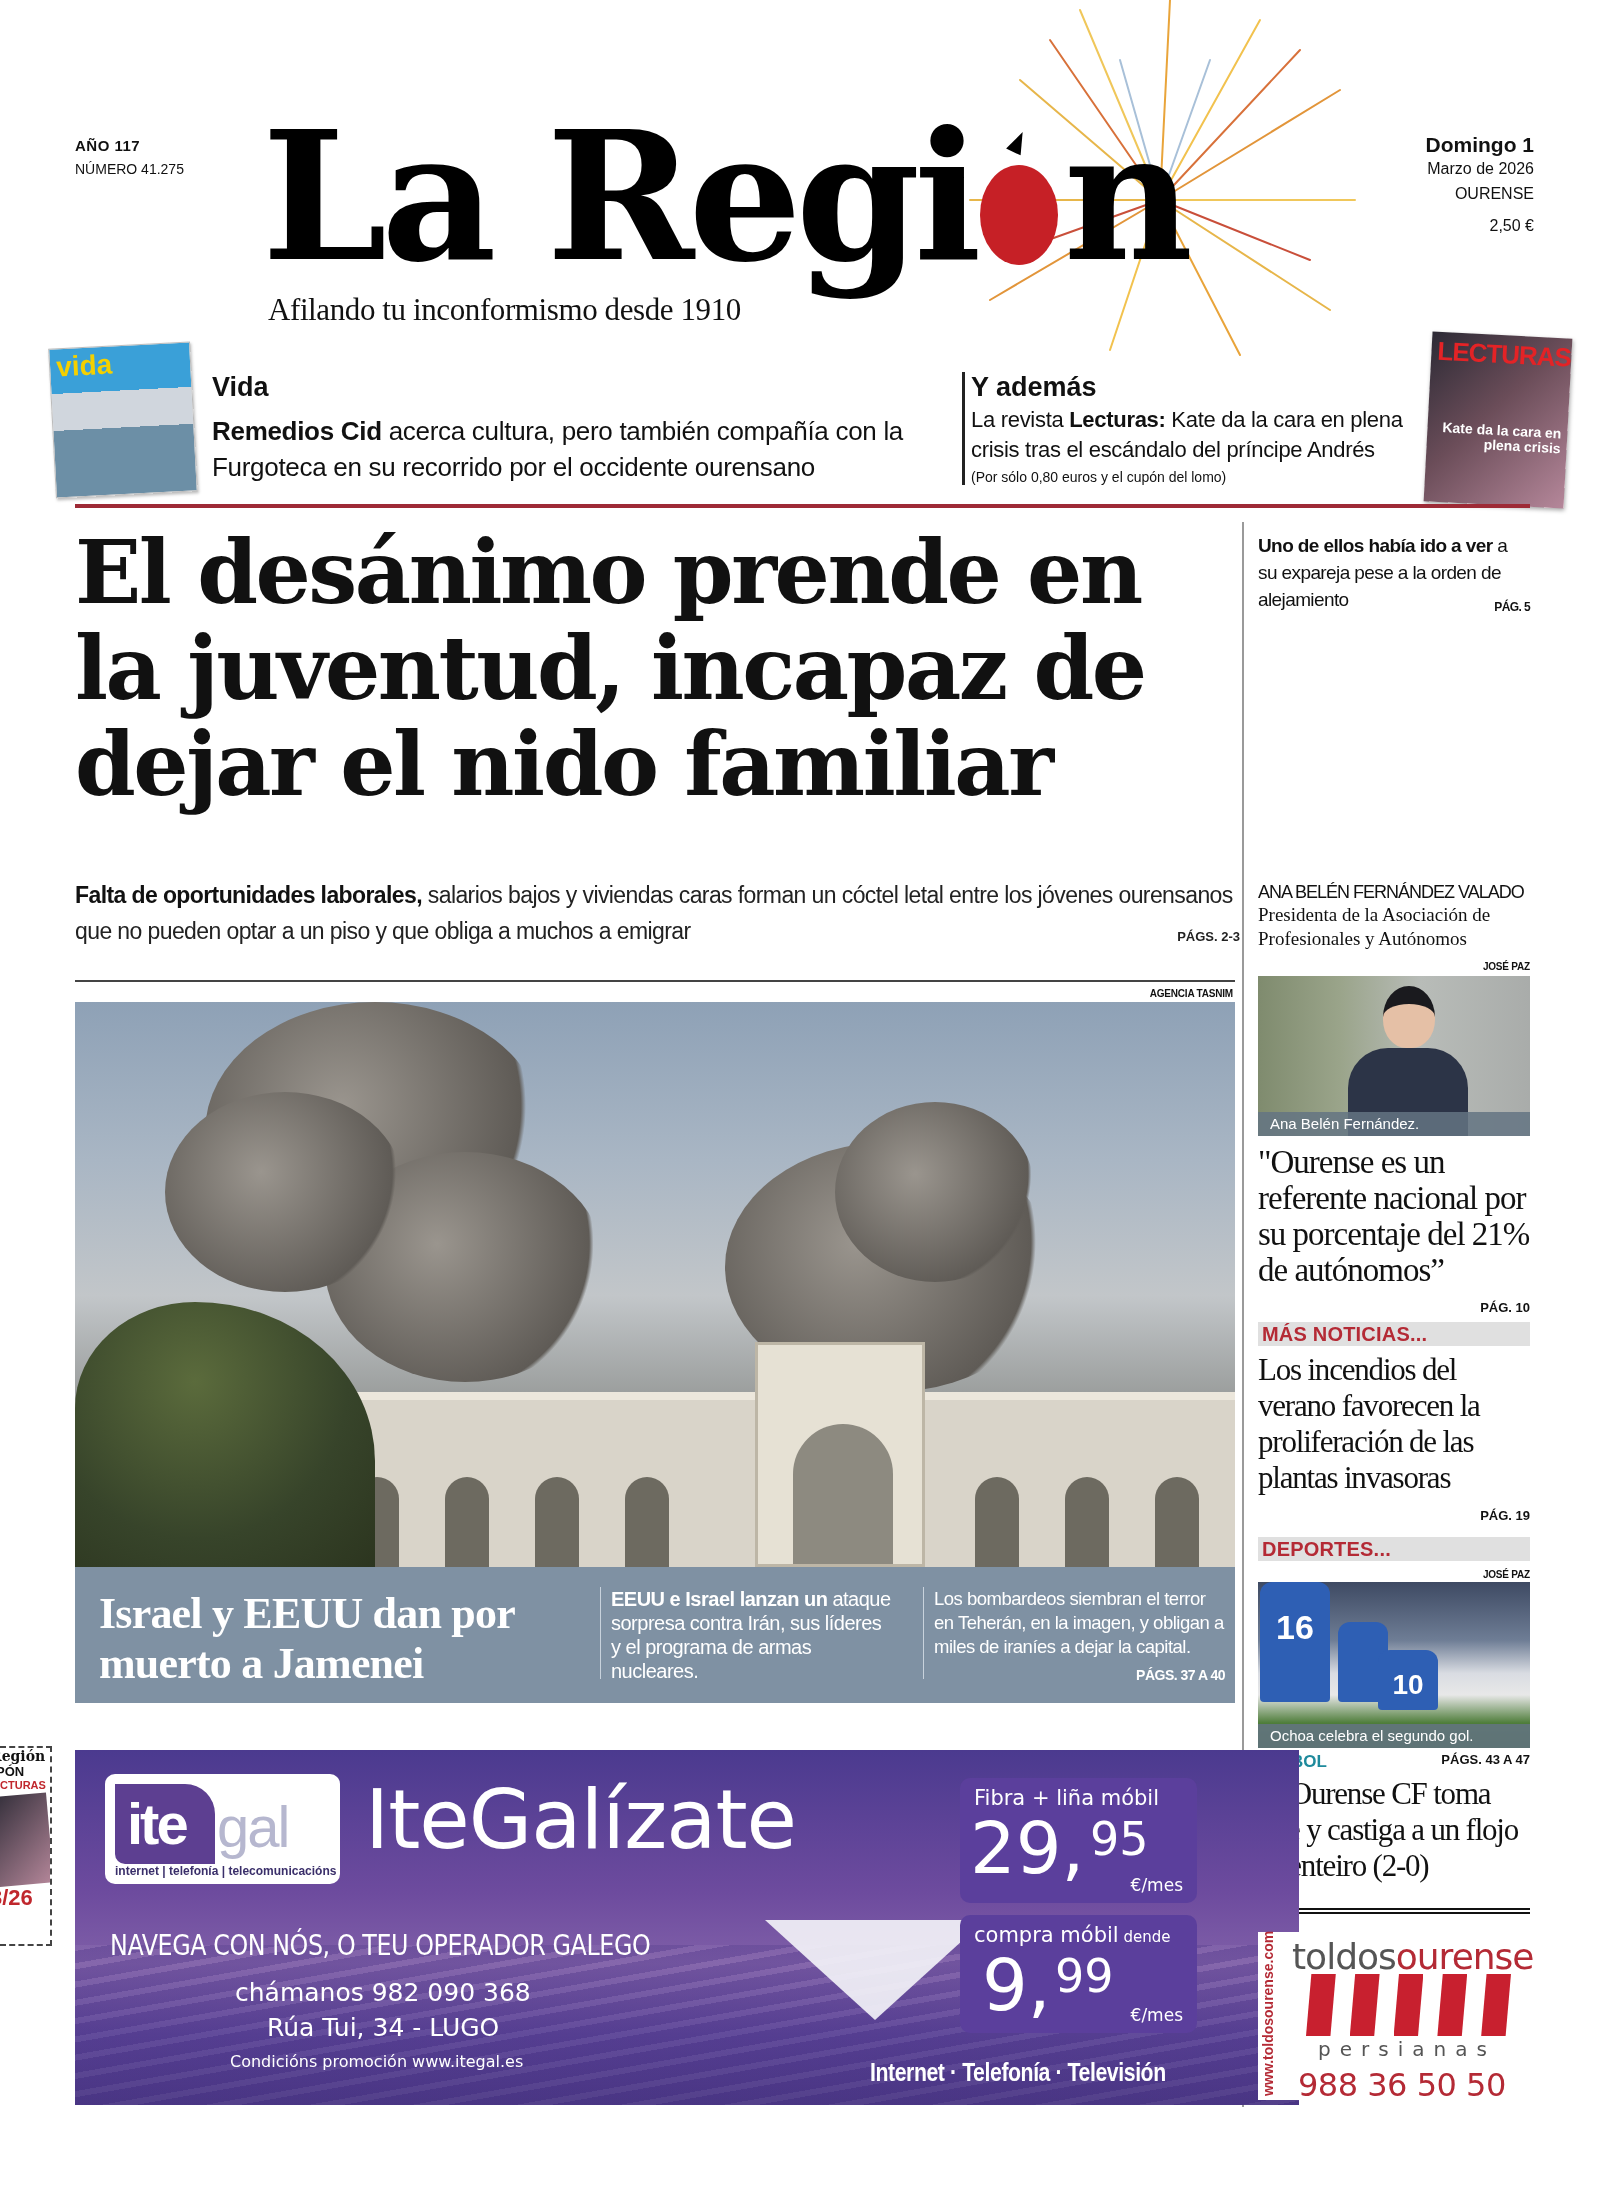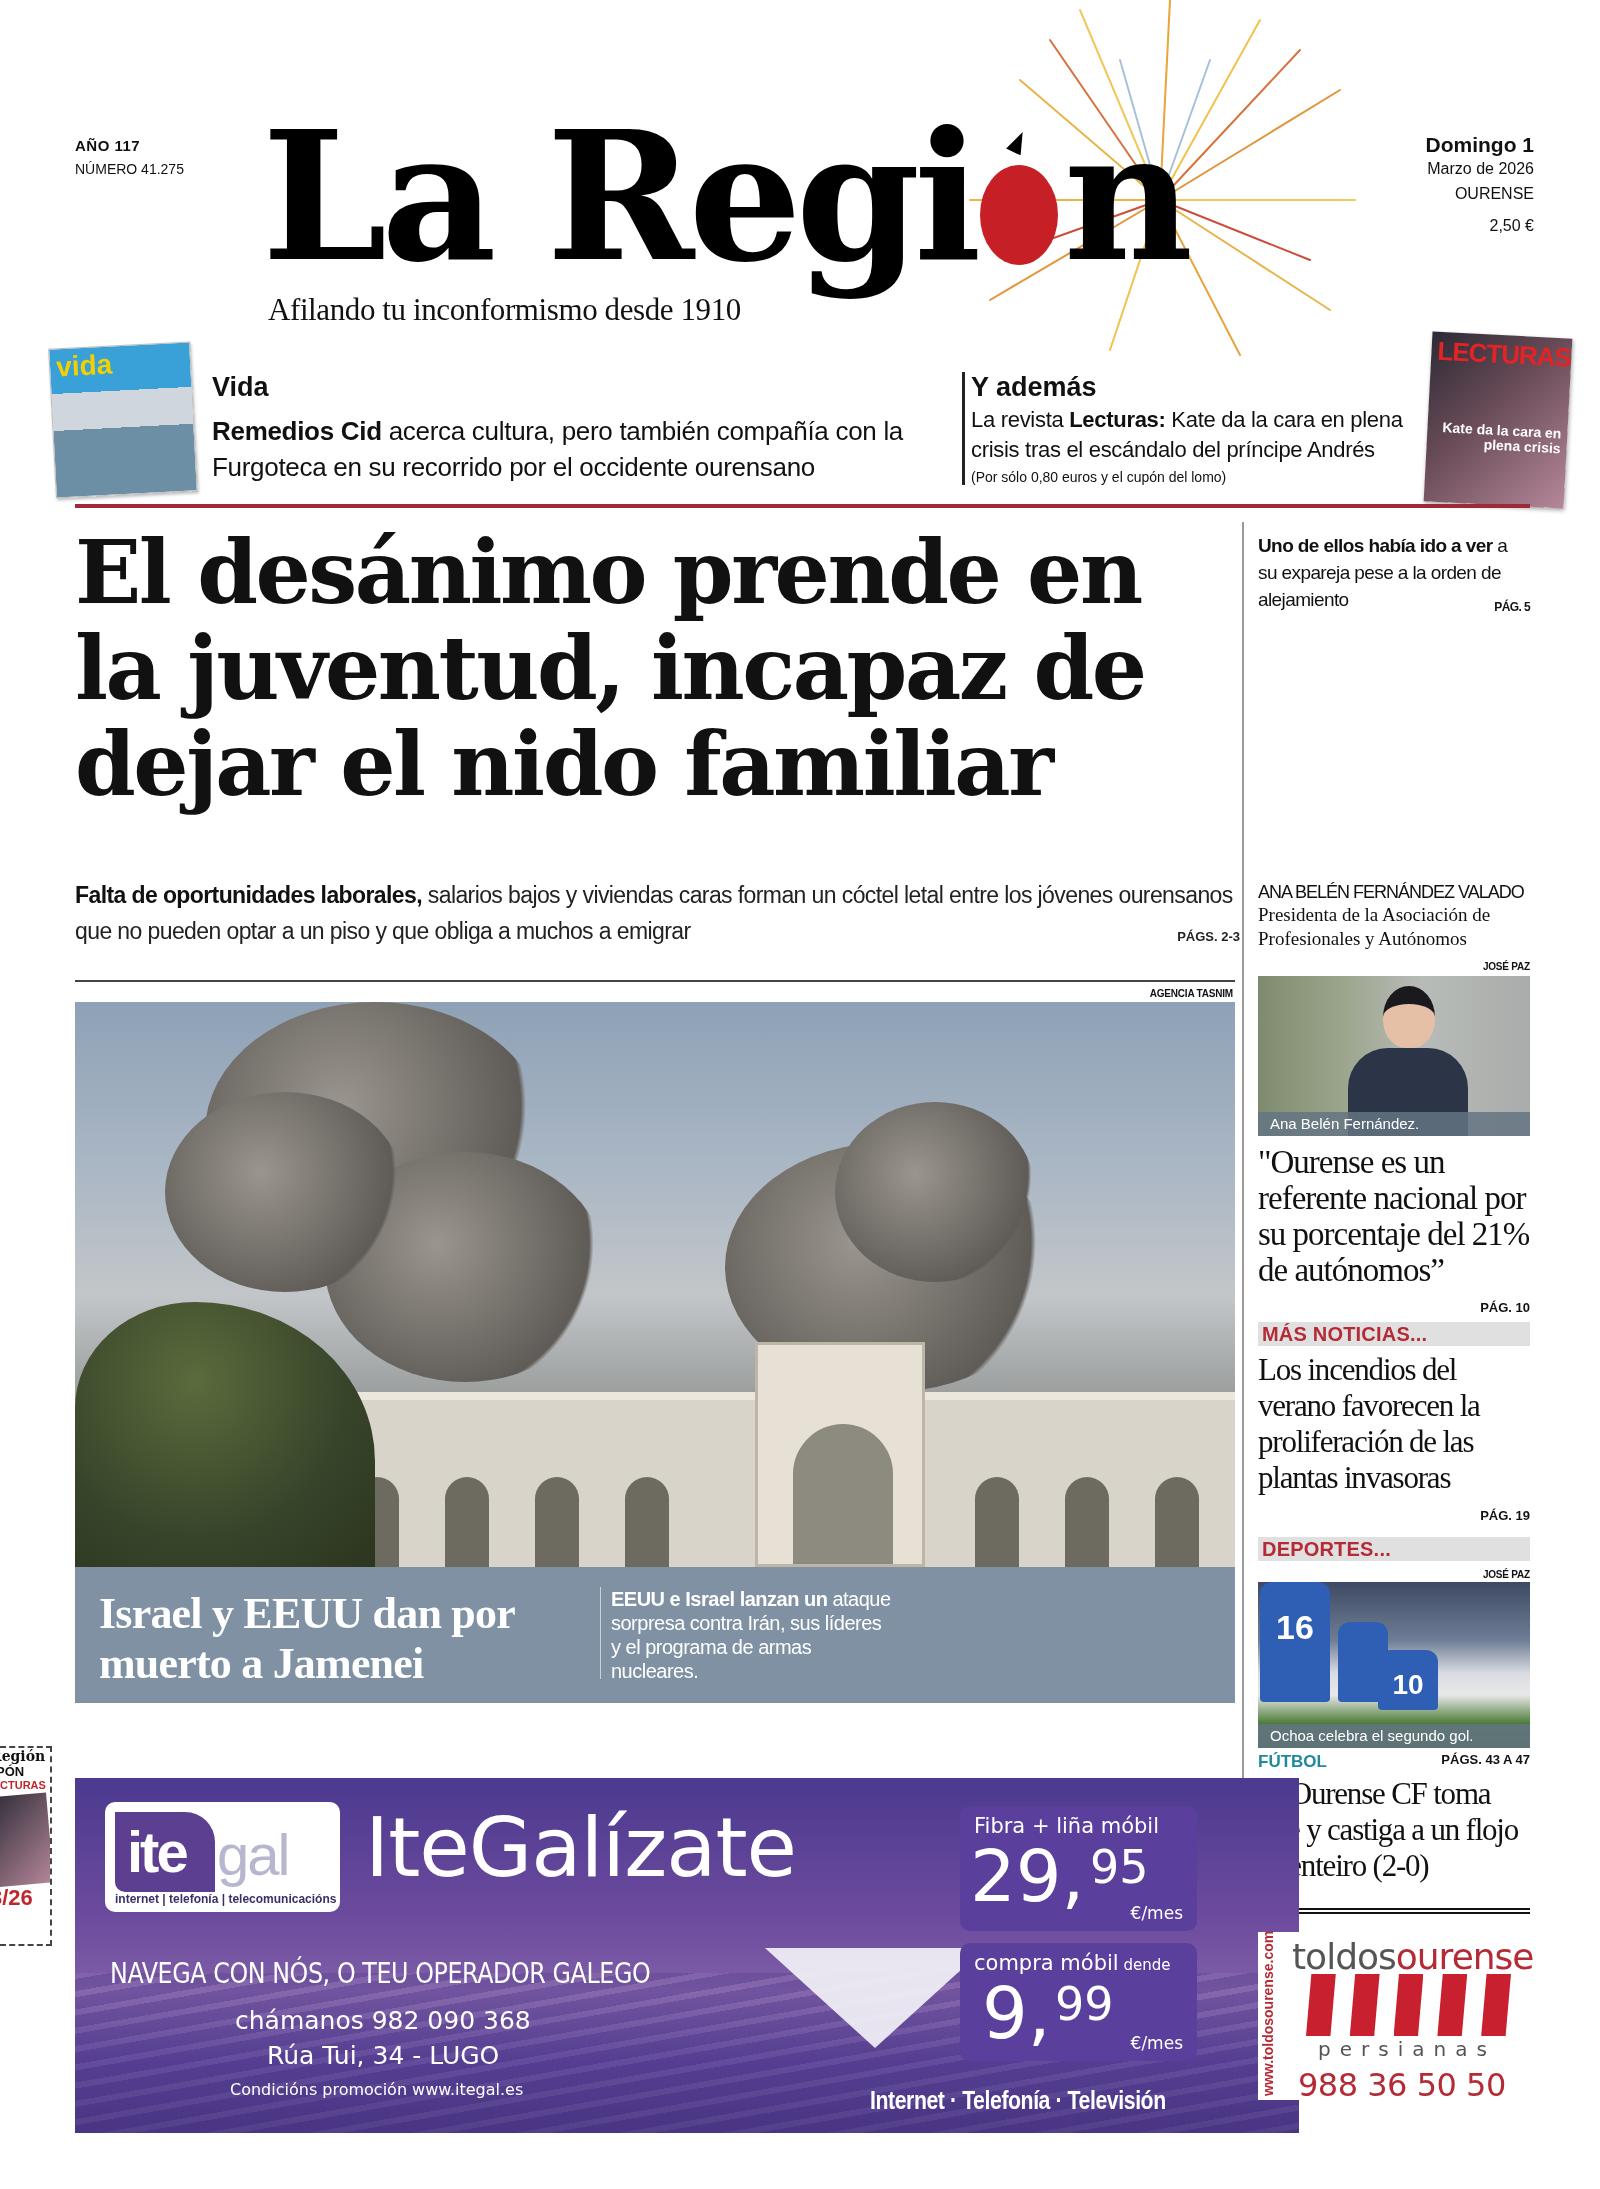--- a/index.html
+++ b/index.html
@@ -86,21 +86,21 @@
 
   
   .coupon { left: 0; top: 1746px; width: 52px; height: 200px; border: 2px dashed #444; border-left: none; overflow: hidden; }
   .coupon .c1 { font-family: "DejaVu Serif", serif; font-weight: bold; font-size: 14px; margin-left: -10px; }
   .coupon .c2 { font-weight: bold; font-size: 13px; margin-left: -4px; }
   .coupon .c3 { color: #c0272d; font-weight: bold; font-size: 11px; margin-left: -14px; }
   .coupon .cimg { width: 60px; height: 90px; margin-left: -10px; margin-top: 4px; background: linear-gradient(135deg, #2c2a35, #b5879a); transform: rotate(-5deg); }
   .coupon .c4 { color: #c0272d; font-weight: bold; font-size: 22px; margin-left: -10px; }
 
   .ad-itegal { left: 75px; top: 1750px; width: 1224px; height: 355px; overflow: hidden;
-    background: linear-gradient(180deg, #4b3a8f 0%, #6d4b9e 40%, #7f5fa8 60%, #5a4296 80%, #4a3684 100%); color: #fff; margin-top: 28px; }
+    background: linear-gradient(180deg, #4b3a8f 0%, #6d4b9e 40%, #7f5fa8 60%, #5a4296 80%, #4a3684 100%); color: #fff; }
   .ad-itegal .waves { position: absolute; left: 0; right: 0; bottom: 0; height: 160px; background: repeating-linear-gradient(170deg, rgba(255,255,255,0.05) 0 6px, rgba(70,50,130,0.25) 6px 18px); }
   .logo-box { position: absolute; left: 30px; top: 24px; width: 235px; height: 110px; background: #fff; border-radius: 10px; }
   .logo-box .mark { position: absolute; left: 10px; top: 10px; width: 100px; height: 80px; background: #5d3f91; border-radius: 0 30px 0 10px; color: #fff; font-size: 58px; font-weight: bold; line-height: 80px; padding-left: 12px; letter-spacing: -3px; }
   .logo-box .gal { position: absolute; left: 112px; top: 18px; color: #b6b7cf; font-size: 58px; line-height: 70px; letter-spacing: -2px; }
   .logo-box .sub { position: absolute; left: 10px; bottom: 6px; color: #3a2f6a; font-size: 12px; font-weight: bold; }
   .ad-title { position: absolute; left: 290px; top: 22px; font-size: 82px; letter-spacing: -1px; font-family: "DejaVu Sans", sans-serif; }
   .ad-line1 { position: absolute; left: 35px; top: 178px; font-size: 29px; letter-spacing: -0.5px; font-family: "DejaVu Sans", sans-serif; transform: scaleX(0.82); transform-origin: left; }
   .ad-line2 { position: absolute; left: 160px; top: 228px; font-size: 25px; font-family: "DejaVu Sans", sans-serif; }
   .ad-line3 { position: absolute; left: 192px; top: 263px; font-size: 25px; font-family: "DejaVu Sans", sans-serif; }
   .ad-line4 { position: absolute; left: 155px; top: 302px; font-size: 16px; font-family: "DejaVu Sans", sans-serif; }
@@ -214,20 +214,21 @@
       <div class="arch" style="left:940px;"></div>
   </div>
   <div class="gate">
       <div class="big-arch"></div>
     </div>
   <div class="trees"></div>
 </div>
 <div class="abs photo-caption">
   <div class="big">Israel y EEUU dan por muerto a Jamenei</div>
   <div class="col col2"><b>EEUU e Israel lanzan un</b><span> ataque sorpresa contra Irán, sus líderes y el programa de armas nucleares.</span></div>
+  <div class="col col3"><span>Los bombardeos siembran el terror en Teherán, en la imagen, y obligan a miles de iraníes a dejar la capital.</span> <span class="pags">PÁGS. 37 A 40</span></div>
 </div>
 
 <div class="abs side-rule"></div>
 
 <div class="abs side" style="top:520px;">
   <div class="side-sub" style="margin-top:12px;"><b>Uno de ellos había ido a ver</b><span> a su expareja pese a la orden de alejamiento</span><span class="pag">PÁG. 5</span></div>
 </div>
 
 <div class="abs side" style="top:882px;">
   <div class="side-name">ANA BELÉN FERNÁNDEZ VALADO</div>

